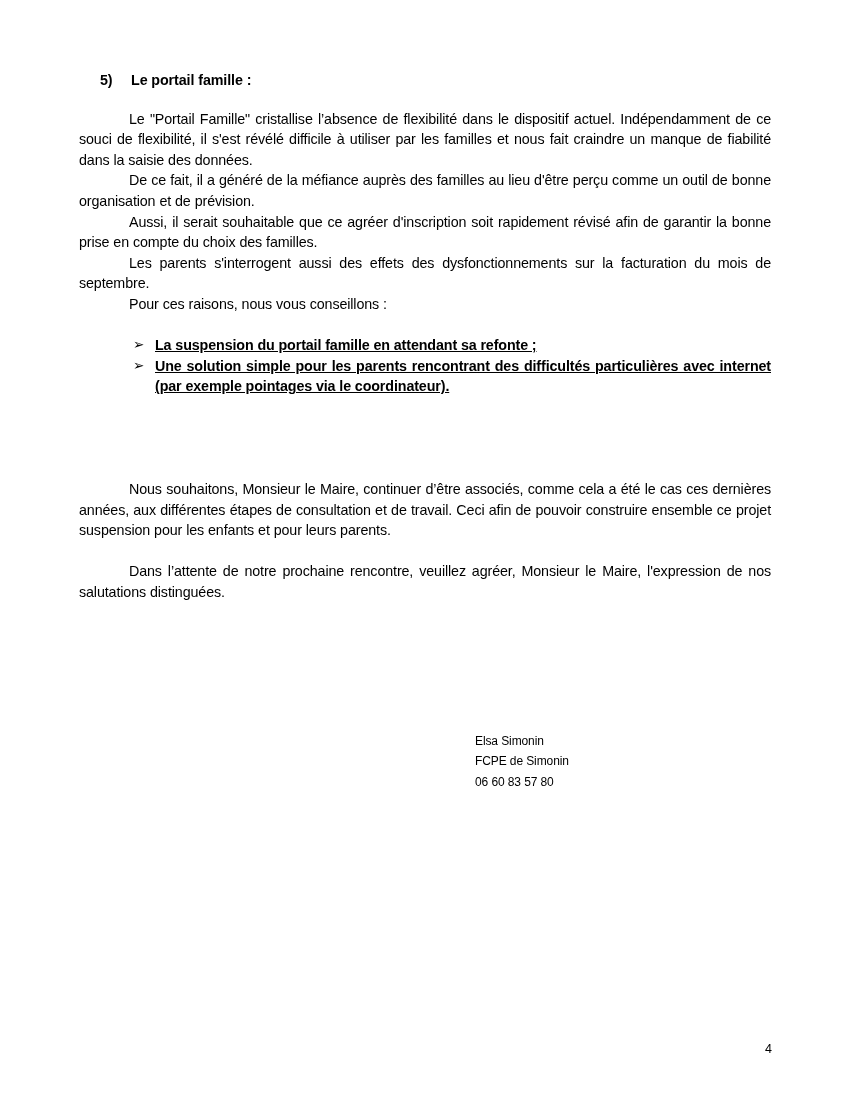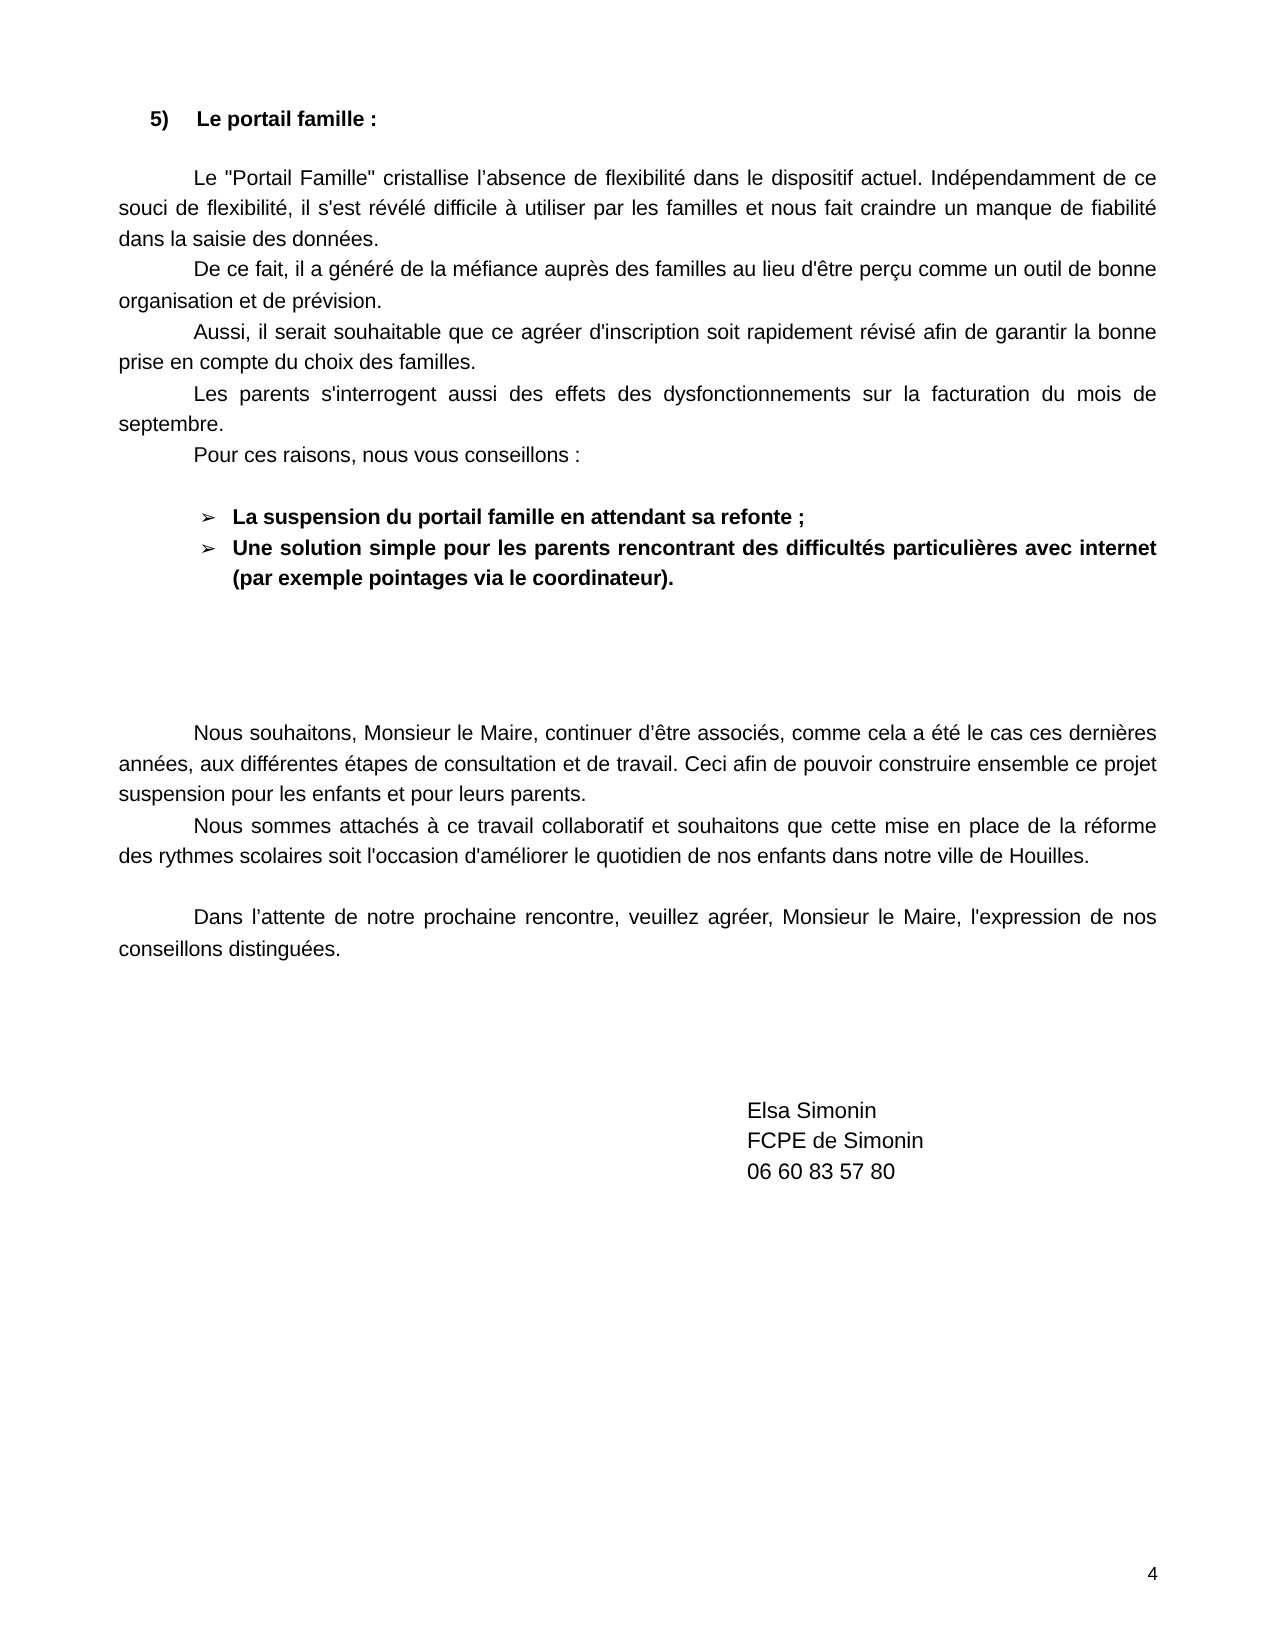--- a/index.html
+++ b/index.html
@@ -84,28 +84,29 @@
     font-weight: normal;
     font-size: 13.5px;
     line-height: 20.6px;
     color: #000000;
   }
   .bullet-item .bullet-text {
     flex: 1 1 auto;
     text-align: justify;
     text-justify: inter-word;
     hyphens: none;
+    text-decoration: underline;
   }
 
   
   .signature {
     position: absolute;
-    left: 498px;
+    left: 475px;
     top: 731px;
-    font-size: 15px;
+    font-size: 12px;
     line-height: 20.4px;
     letter-spacing: -0.1px;
   }
   .signature .sig-line { white-space: pre; }
   .signature a.email-link {
     color: #0000ee;
     text-decoration: underline;
   }
 
   
@@ -147,25 +148,24 @@
       <li class="bullet-item">
         <span class="marker">➢</span>
         <span class="bullet-text">Une solution simple pour les parents rencontrant des difficultés particulières avec internet (par exemple pointages via le coordinateur).</span>
       </li>
     </ul>
 
     <div class="gap-2"></div>
     <div class="gap-2"></div>
 
     <p class="para">Nous souhaitons, Monsieur le Maire, continuer d’être associés, comme cela a été le cas ces dernières années, aux différentes étapes de consultation et de travail. Ceci afin de pouvoir construire ensemble ce projet suspension pour les enfants et pour leurs parents.</p>
-    <p class="para">Nous sommes attachés à ce travail collaboratif et souhaitons que cette mise en place de la réforme des rythmes scolaires soit l'occasion d'améliorer le quotidien de nos enfants dans notre ville de Houilles.</p>
 
     <div class="gap-1"></div>
 
-    <p class="para">Dans l’attente de notre prochaine rencontre, veuillez agréer, Monsieur le Maire, l'expression de nos conseillons distinguées.</p>
+    <p class="para">Dans l’attente de notre prochaine rencontre, veuillez agréer, Monsieur le Maire, l'expression de nos salutations distinguées.</p>
 
   </div>
 
   <div class="signature">
     <div class="sig-line">Elsa Simonin</div>
     <div class="sig-line">FCPE de Simonin</div>
     <div class="sig-line">06 60 83 57 80</div>
   </div>
 
   <div class="page-number">4</div>

